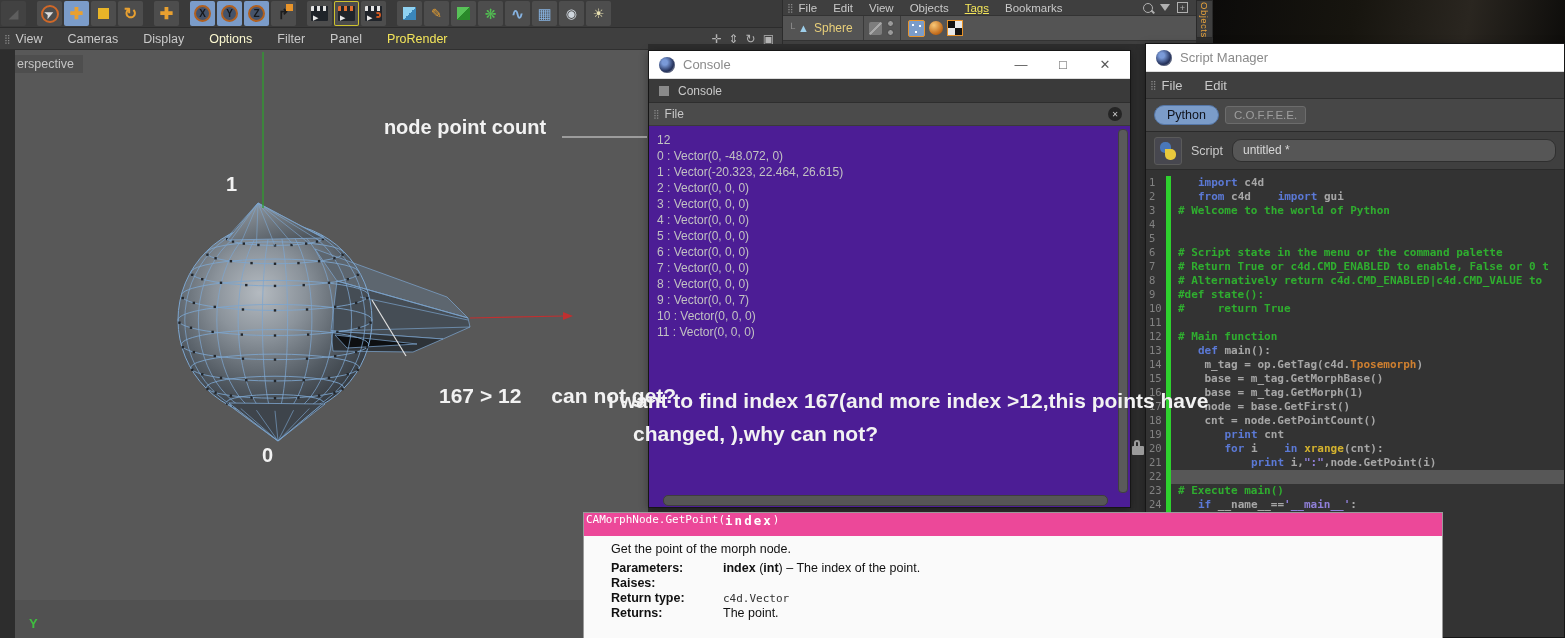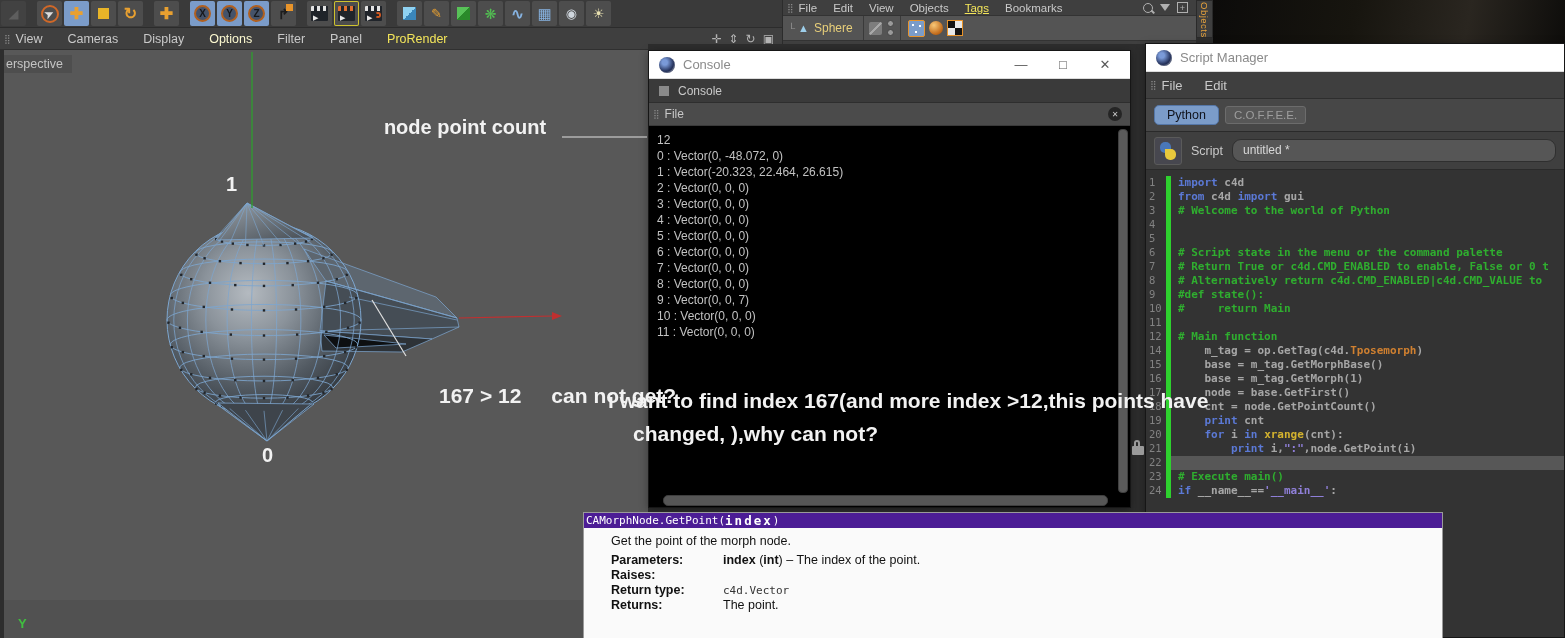--- a/index.html
+++ b/index.html
@@ -75,29 +75,29 @@
                       radial-gradient(circle at 7px 11px,#fff 1.2px,transparent 1.4px);}
   .tag-phong{width:14px;height:14px;border-radius:50%;background:radial-gradient(circle at 35% 30%,#f8c878,#c06818 70%,#8a4508);}
   .tag-uvw{width:14px;height:14px;border:1.5px solid #e8932a;background:conic-gradient(#e8e8e8 0 25%,#141414 0 50%,#e8e8e8 0 75%,#141414 0);}
   .om-tab{position:absolute;left:1196px;top:0;width:17px;height:38px;background:#3f3f3f;border:1px solid #2a2a2a;
           box-sizing:border-box;display:flex;align-items:flex-start;justify-content:center;overflow:hidden;}
   .om-tab span{writing-mode:vertical-rl;font-size:9.5px;color:#e8a33c;letter-spacing:0.5px;margin-top:1px;}
   .dark-canvas{position:absolute;left:1213px;top:0;width:352px;height:44px;
        background:linear-gradient(100deg,#0c0b0a,#17150f 40%,#2a2620 72%,#0e0d0b);}
 
   
-  .viewport{position:absolute;left:4px;top:50px;width:660px;height:588px;background:#585858;overflow:hidden;}
+  .viewport{position:absolute;left:15px;top:50px;width:660px;height:588px;background:#585858;overflow:hidden;}
   .vp-label{position:absolute;left:-7px;top:5px;background:#4e4e4e;color:#c4c4c4;font-size:12.5px;padding:2px 9px;}
   #vp-svg{position:absolute;left:0;top:0;}
   .vp-shade{position:absolute;left:0;right:0;top:550px;bottom:0;background:rgba(0,0,0,0.07);}
   .axis-y-label{position:absolute;left:14px;top:566px;color:#3fbf3f;font-weight:bold;font-size:13px;}
   .mid-bg{position:absolute;left:648px;top:44px;width:917px;height:594px;background:#2d2d2d;}
 
   
-  .win{position:absolute;box-sizing:border-box;border:1px solid #161616;background:#000000;
+  .win{position:absolute;box-sizing:border-box;border:1px solid #161616;background:#4c1d95;
        box-shadow:0 2px 8px rgba(0,0,0,0.35);}
   .titlebar{height:28px;background:#ffffff;display:flex;align-items:center;padding:0 10px;box-sizing:border-box;border-bottom:1px solid #dcdcdc;}
   .c4dlogo{width:16px;height:16px;border-radius:50%;flex:none;margin-right:8px;
       background:radial-gradient(circle at 36% 34%,#7a9ad8 0 18%,#26335c 60%,#141d38 100%);
       box-shadow:inset -1px -1px 0 rgba(255,255,255,.25);}
   .wtitle{font-size:13px;color:#8a8a8a;flex:1;}
   .winbtn{width:30px;text-align:center;color:#595959;font-size:13px;margin-left:12px;}
   .console-win{left:648px;top:50px;width:483px;height:458px;}
   .contab{height:23px;background:#3a3a3a;border-bottom:1px solid #2e2e2e;display:flex;align-items:center;}
   .tabsq{width:10px;height:10px;background:#8a8a8a;margin:0 9px 0 10px;}
@@ -109,42 +109,42 @@
   .conbody{position:relative;height:calc(100% - 73px);}
   #console-lines{padding:6px 0 0 8px;}
   .cline{font-size:12px;color:#c2c2c2;line-height:16px;white-space:pre;}
   .vscroll{position:absolute;right:2px;top:3px;bottom:16px;width:8px;background:#5a5a5a;border:1px solid #404040;border-radius:4px;}
   .hscroll{position:absolute;left:14px;right:22px;bottom:3px;height:9px;background:#565656;border:1px solid #3e3e3e;border-radius:5px;}
 
   .script-win{left:1145px;top:43px;width:420px;height:595px;background:#333;}
   .smenu{height:26px;background:#3f3f3f;border-bottom:1px solid #2e2e2e;display:flex;align-items:center;}
   .smenu .mi{font-size:13px;color:#c9c9c9;margin-right:22px;}
   .stabs{height:33px;background:#474747;border-bottom:1px solid #2a2a2a;display:flex;align-items:center;padding-left:8px;gap:6px;box-sizing:border-box;}
-  .tab-python{background:#7b9cc9;color:#10131c;font-size:12.5px;padding:2px 12px;border-radius:5px;border:1px solid #5577a8;}
+  .tab-python{background:#7b9cc9;color:#10131c;font-size:12.5px;padding:2px 12px;border-radius:10px;border:1px solid #5577a8;}
   .tab-coffee{background:#575757;color:#9e9e9e;font-size:11.5px;padding:2px 8px;border-radius:3px;border:1px solid #6c6c6c;}
   .srow{height:38px;background:#3f3f3f;border-bottom:1px solid #2a2a2a;display:flex;align-items:center;padding:0 8px;gap:9px;box-sizing:border-box;}
   .pyiconbox{width:28px;height:28px;background:#47474f;border:1px solid #5a5a5a;border-radius:3px;position:relative;flex:none;box-sizing:border-box;}
   .pyiconbox::before{content:'';position:absolute;left:5px;top:4px;width:11px;height:11px;background:#4a77b8;border-radius:5px 5px 0 5px;}
   .pyiconbox::after{content:'';position:absolute;right:5px;bottom:4px;width:11px;height:11px;background:#e8c83c;border-radius:0 5px 5px 5px;}
   .slabel{font-size:12.5px;color:#c9c9c9;}
   .sselect{flex:1;height:21px;background:#565656;border:1px solid #2f2f2f;border-radius:9px;color:#d8d8d8;
            font-size:12px;line-height:20px;padding-left:10px;}
   .scode{position:relative;height:calc(100% - 124px);padding-top:6px;box-sizing:border-box;overflow:hidden;
          font-family:"DejaVu Sans Mono",monospace;font-size:11px;}
   .crow{display:flex;height:14px;}
   .lnum{width:20px;flex:none;color:#828282;font-size:10.5px;padding-left:3px;box-sizing:border-box;}
   .lcode{flex:1;border-left:5px solid #2ed12e;padding-left:7px;white-space:pre;font-weight:bold;color:#a6a6a6;}
   .crow.hl .lcode{background:#575757;}
-  .tk-kw{color:#5b79d6;} .tk-pl{color:#a6a6a6;} .tk-cm{color:#2fae2f;}
+  .tk-kw{color:#5b79d6;margin-left:20px;} .tk-pl{color:#a6a6a6;} .tk-cm{color:#2fae2f;}
   .tk-or{color:#d08030;} .tk-yl{color:#d4b32e;} .tk-st{color:#8f7fd8;}
 
   
   .docpanel{position:absolute;left:583px;top:512px;width:860px;height:126px;background:#fafafa;z-index:6;
             box-sizing:border-box;border:1px solid #9a9a9a;border-bottom:none;}
-  .dochead{height:15px;background:#4c1d95;color:#fff;display:flex;align-items:center;padding-left:2px;}
+  .dochead{height:23px;background:#ec4899;color:#fff;display:flex;align-items:flex-start;padding-left:2px;}
   .dochead .mono{font-family:"DejaVu Sans Mono",monospace;font-size:11px;}
   .dochead .argbold{font-family:"DejaVu Sans Mono",monospace;font-weight:bold;font-size:12.5px;letter-spacing:2px;}
   .docdesc{margin:6px 0 5px 27px;font-size:12.5px;color:#111;}
   .drow{display:flex;margin:1px 0 1px 27px;align-items:center;}
   .dlabel{width:112px;flex:none;font-weight:bold;font-size:12.5px;color:#111;}
   .dcontent{font-size:12.5px;color:#111;}
   .dcontent.boxed{border:3px solid #e8832a;padding:0 6px;margin-left:-6px;}
   .seg-b{font-weight:bold;} .seg-p{}
   .seg-mono{font-family:"DejaVu Sans Mono",monospace;font-size:11px;color:#333;}
 
@@ -542,29 +542,33 @@
         <div class="crow">
           <span class="lnum">8</span>
           <span class="lcode"><span class="tk-cm"># Alternatively return c4d.CMD_ENABLED|c4d.CMD_VALUE to </span></span>
         </div>
         <div class="crow">
           <span class="lnum">9</span>
           <span class="lcode"><span class="tk-cm">#def state():</span></span>
         </div>
         <div class="crow">
           <span class="lnum">10</span>
-          <span class="lcode"><span class="tk-cm">#     return Main</span></span>
+          <span class="lcode"><span class="tk-cm">#     return True</span></span>
         </div>
         <div class="crow">
           <span class="lnum">11</span>
           <span class="lcode"></span>
         </div>
         <div class="crow">
           <span class="lnum">12</span>
           <span class="lcode"><span class="tk-cm"># Main function</span></span>
+        </div>
+        <div class="crow">
+          <span class="lnum">13</span>
+          <span class="lcode"><span class="tk-kw">def</span><span class="tk-pl"> main():</span></span>
         </div>
         <div class="crow">
           <span class="lnum">14</span>
           <span class="lcode"><span class="tk-pl">    m_tag = op.GetTag(c4d.</span><span class="tk-or">Tposemorph</span><span class="tk-pl">)</span></span>
         </div>
         <div class="crow">
           <span class="lnum">15</span>
           <span class="lcode"><span class="tk-pl">    base = m_tag.GetMorphBase()</span></span>
         </div>
         <div class="crow">

